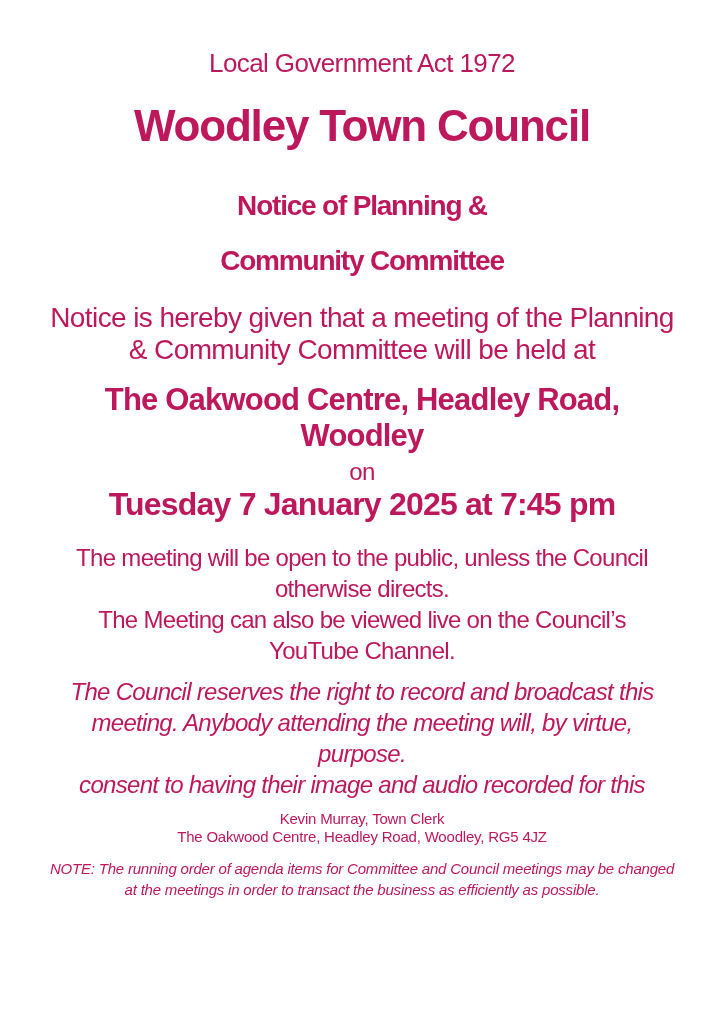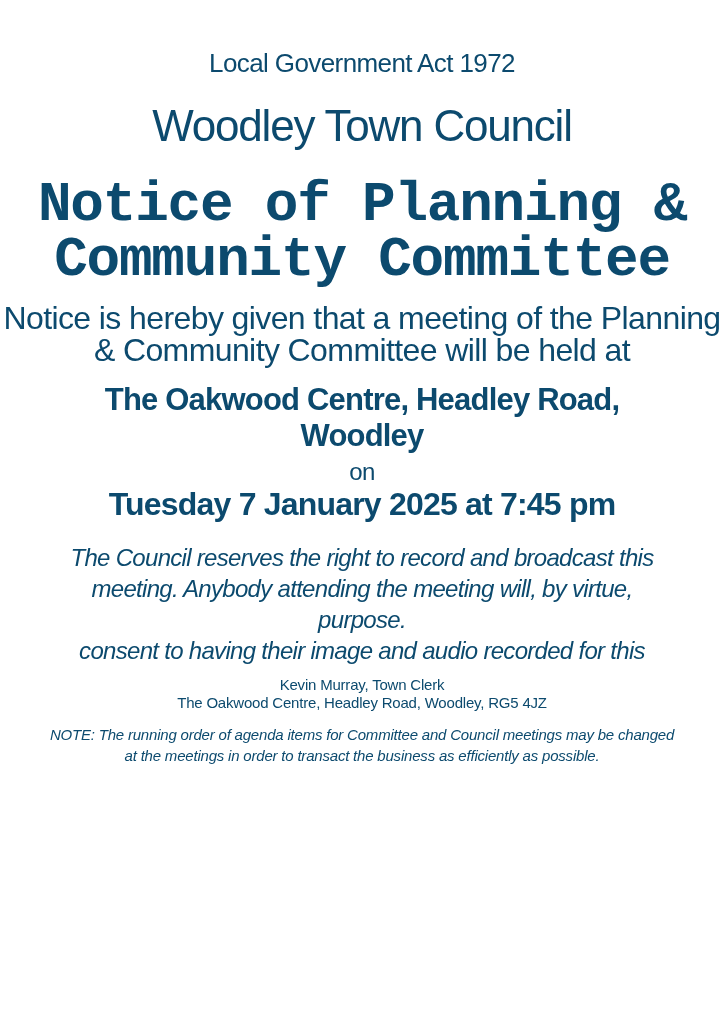--- a/index.html
+++ b/index.html
@@ -6,52 +6,51 @@
     margin: 0;
     padding: 0;
     background: #ffffff;
   }
   .page {
     position: relative;
     width: 724px;
     height: 1024px;
     margin: 0 auto;
     background: #ffffff;
-    color: #0c4a6e;
+    color: #be185d;
     font-family: "Liberation Sans", "DejaVu Sans", sans-serif;
     overflow: hidden;
     box-sizing: border-box;
     padding-top: 46px;
     text-align: center;
   }
   .line { white-space: nowrap; }
 
   .act-line {
     font-size: 26px;
     letter-spacing: -0.6px;
     line-height: 34px;
     margin-bottom: 20px;
   }
   .council-name {
     font-size: 44px;
-    font-weight: normal;
+    font-weight: bold;
     letter-spacing: -1.2px;
     line-height: 52px;
     margin-bottom: 26px;
   }
   .notice-title {
-    font-size: 56px;
+    font-size: 28px;
     font-weight: bold;
     letter-spacing: -1.2px;
     line-height: 55px;
     margin-bottom: 14px;
-    font-family: Liberation Mono, monospace;
   }
   .intro {
-    font-size: 32px;
+    font-size: 28px;
     letter-spacing: -0.6px;
     line-height: 32px;
     margin-bottom: 16px;
   }
   .venue {
     font-size: 31px;
     font-weight: bold;
     letter-spacing: -0.8px;
     line-height: 36px;
     margin-bottom: 4px;
@@ -109,20 +108,26 @@
 
   <div class="venue">
     <div class="line">The Oakwood Centre, Headley Road,</div>
     <div class="line">Woodley</div>
   </div>
 
   <div class="on-word line">on</div>
 
   <div class="datetime line">Tuesday 7 January 2025 at 7:45 pm</div>
 
+  <div class="body-para para-public">
+    <div class="line">The meeting will be open to the public, unless the Council</div>
+    <div class="line">otherwise directs.</div>
+    <div class="line">The Meeting can also be viewed live on the Council’s</div>
+    <div class="line">YouTube Channel.</div>
+  </div>
 
   <div class="body-para para-recording">
     <div class="line">The Council reserves the right to record and broadcast this</div>
     <div class="line">meeting. Anybody attending the meeting will, by virtue,</div>
     <div class="line">purpose.</div>
     <div class="line">consent to having their image and audio recorded for this</div>
   </div>
 
   <div class="clerk-block">
     <div class="line">Kevin Murray, Town Clerk</div>

